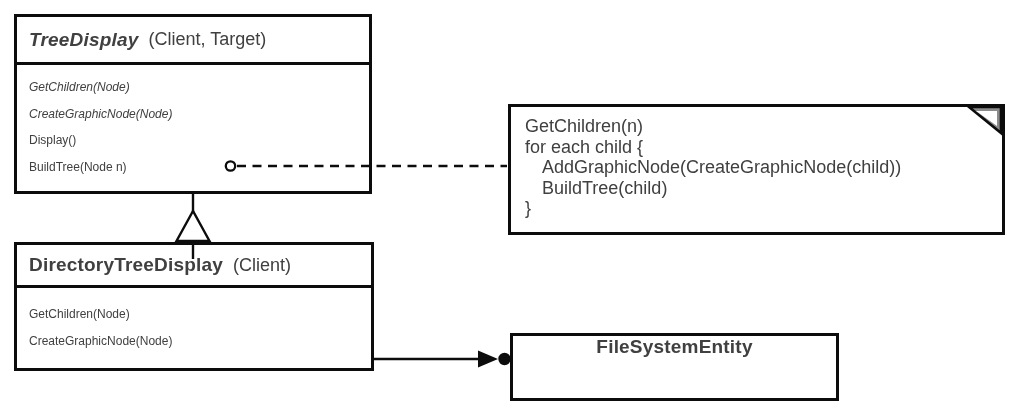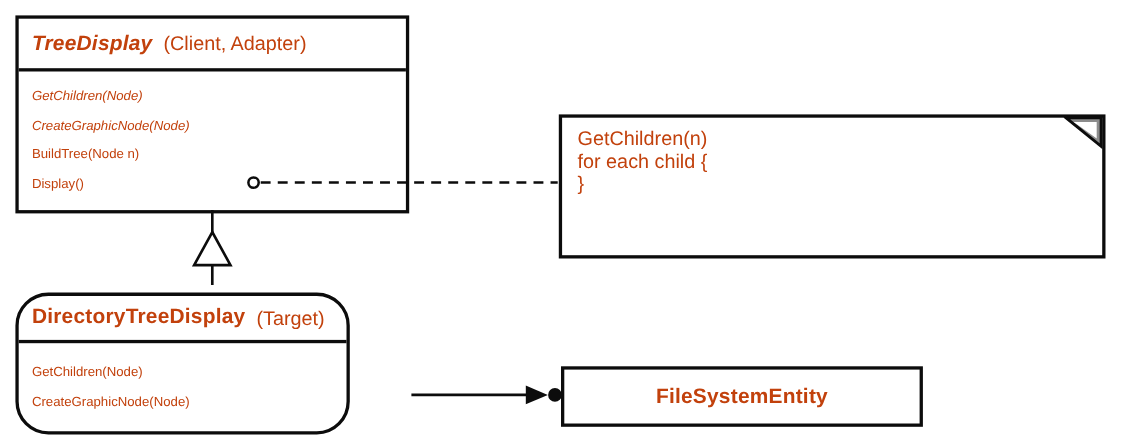--- a/index.html
+++ b/index.html
@@ -6,21 +6,21 @@
     margin: 0;
     padding: 0;
     background: #ffffff;
   }
   .canvas {
     position: relative;
     width: 1024px;
     height: 402px;
     background: #ffffff;
     font-family: "Liberation Sans", "DejaVu Sans", sans-serif;
-    color: #c2410c;
+    color: #404040;
     overflow: hidden;
   }
   .overlay {
     position: absolute;
     left: 0;
     top: 0;
     width: 1024px;
     height: 402px;
     pointer-events: none;
     z-index: 3;
@@ -69,30 +69,29 @@
     font-style: italic;
   }
   
   .tree-display {
     left: 14px; top: 14px;
     width: 358px; height: 180px;
   }
   .tree-display .class-title { height: 48px; }
   
   .directory-tree-display {
-    left: 14px; top: 266px;
-    width: 304px; height: 129px; border-radius: 30px;
+    left: 14px; top: 242px;
+    width: 360px; height: 129px;
   }
   .directory-tree-display .class-title { height: 43px; }
   
   .file-system-entity {
     left: 510px; top: 333px;
-    width: 329px; height: 55px;
+    width: 329px; height: 68px;
     display: flex;
-    align-items: center;
     justify-content: center;
     white-space: nowrap;
   }
   
   .note-box {
     left: 508px; top: 104px;
     width: 497px; height: 131px;
     padding: 9px 12px 0 14px;
     font-size: 18px;
     line-height: 20.5px;
@@ -128,44 +127,46 @@
     <g>
       <line x1="374" y1="359" x2="482" y2="359" stroke="#0c0c0c" stroke-width="2.4"></line>
       <polygon points="498,359 478,350.5 478,367.5" fill="#0c0c0c"></polygon>
       <circle cx="504.5" cy="359" r="6.2" fill="#0c0c0c"></circle>
     </g>
   </svg>
 
   <div class="box tree-display">
     <div class="class-title">
       <span class="class-name abstract">TreeDisplay</span>
-      <span class="class-role">(Client, Adapter)</span>
+      <span class="class-role">(Client, Target)</span>
     </div>
     <div class="methods">
       <div class="m it">GetChildren(Node)</div>
       <div class="m it">CreateGraphicNode(Node)</div>
+      <div class="m">Display()</div>
       <div class="m">BuildTree(Node n)</div>
-      <div class="m">Display()</div>
     </div>
   </div>
 
   <div class="box note-box">
     <svg class="note-fold" viewBox="0 0 38 33" xmlns="http://www.w3.org/2000/svg">
       <polygon points="2,3 34,3 34,29" fill="#8c8c8c" stroke="#0c0c0c" stroke-width="2.6"></polygon>
       <polygon points="9,7 30,7 30,22" fill="#ffffff"></polygon>
     </svg>
     <div class="note-line">GetChildren(n)</div>
     <div class="note-line">for each child {</div>
+    <div class="note-line indent">AddGraphicNode(CreateGraphicNode(child))</div>
+    <div class="note-line indent">BuildTree(child)</div>
     <div class="note-line">}</div>
   </div>
 
   <div class="box directory-tree-display">
     <div class="class-title">
       <span class="class-name">DirectoryTreeDisplay</span>
-      <span class="class-role">(Target)</span>
+      <span class="class-role">(Client)</span>
     </div>
     <div class="methods wide">
       <div class="m">GetChildren(Node)</div>
       <div class="m">CreateGraphicNode(Node)</div>
     </div>
   </div>
 
   <div class="box file-system-entity">
     <span class="class-name">FileSystemEntity</span>
   </div>

